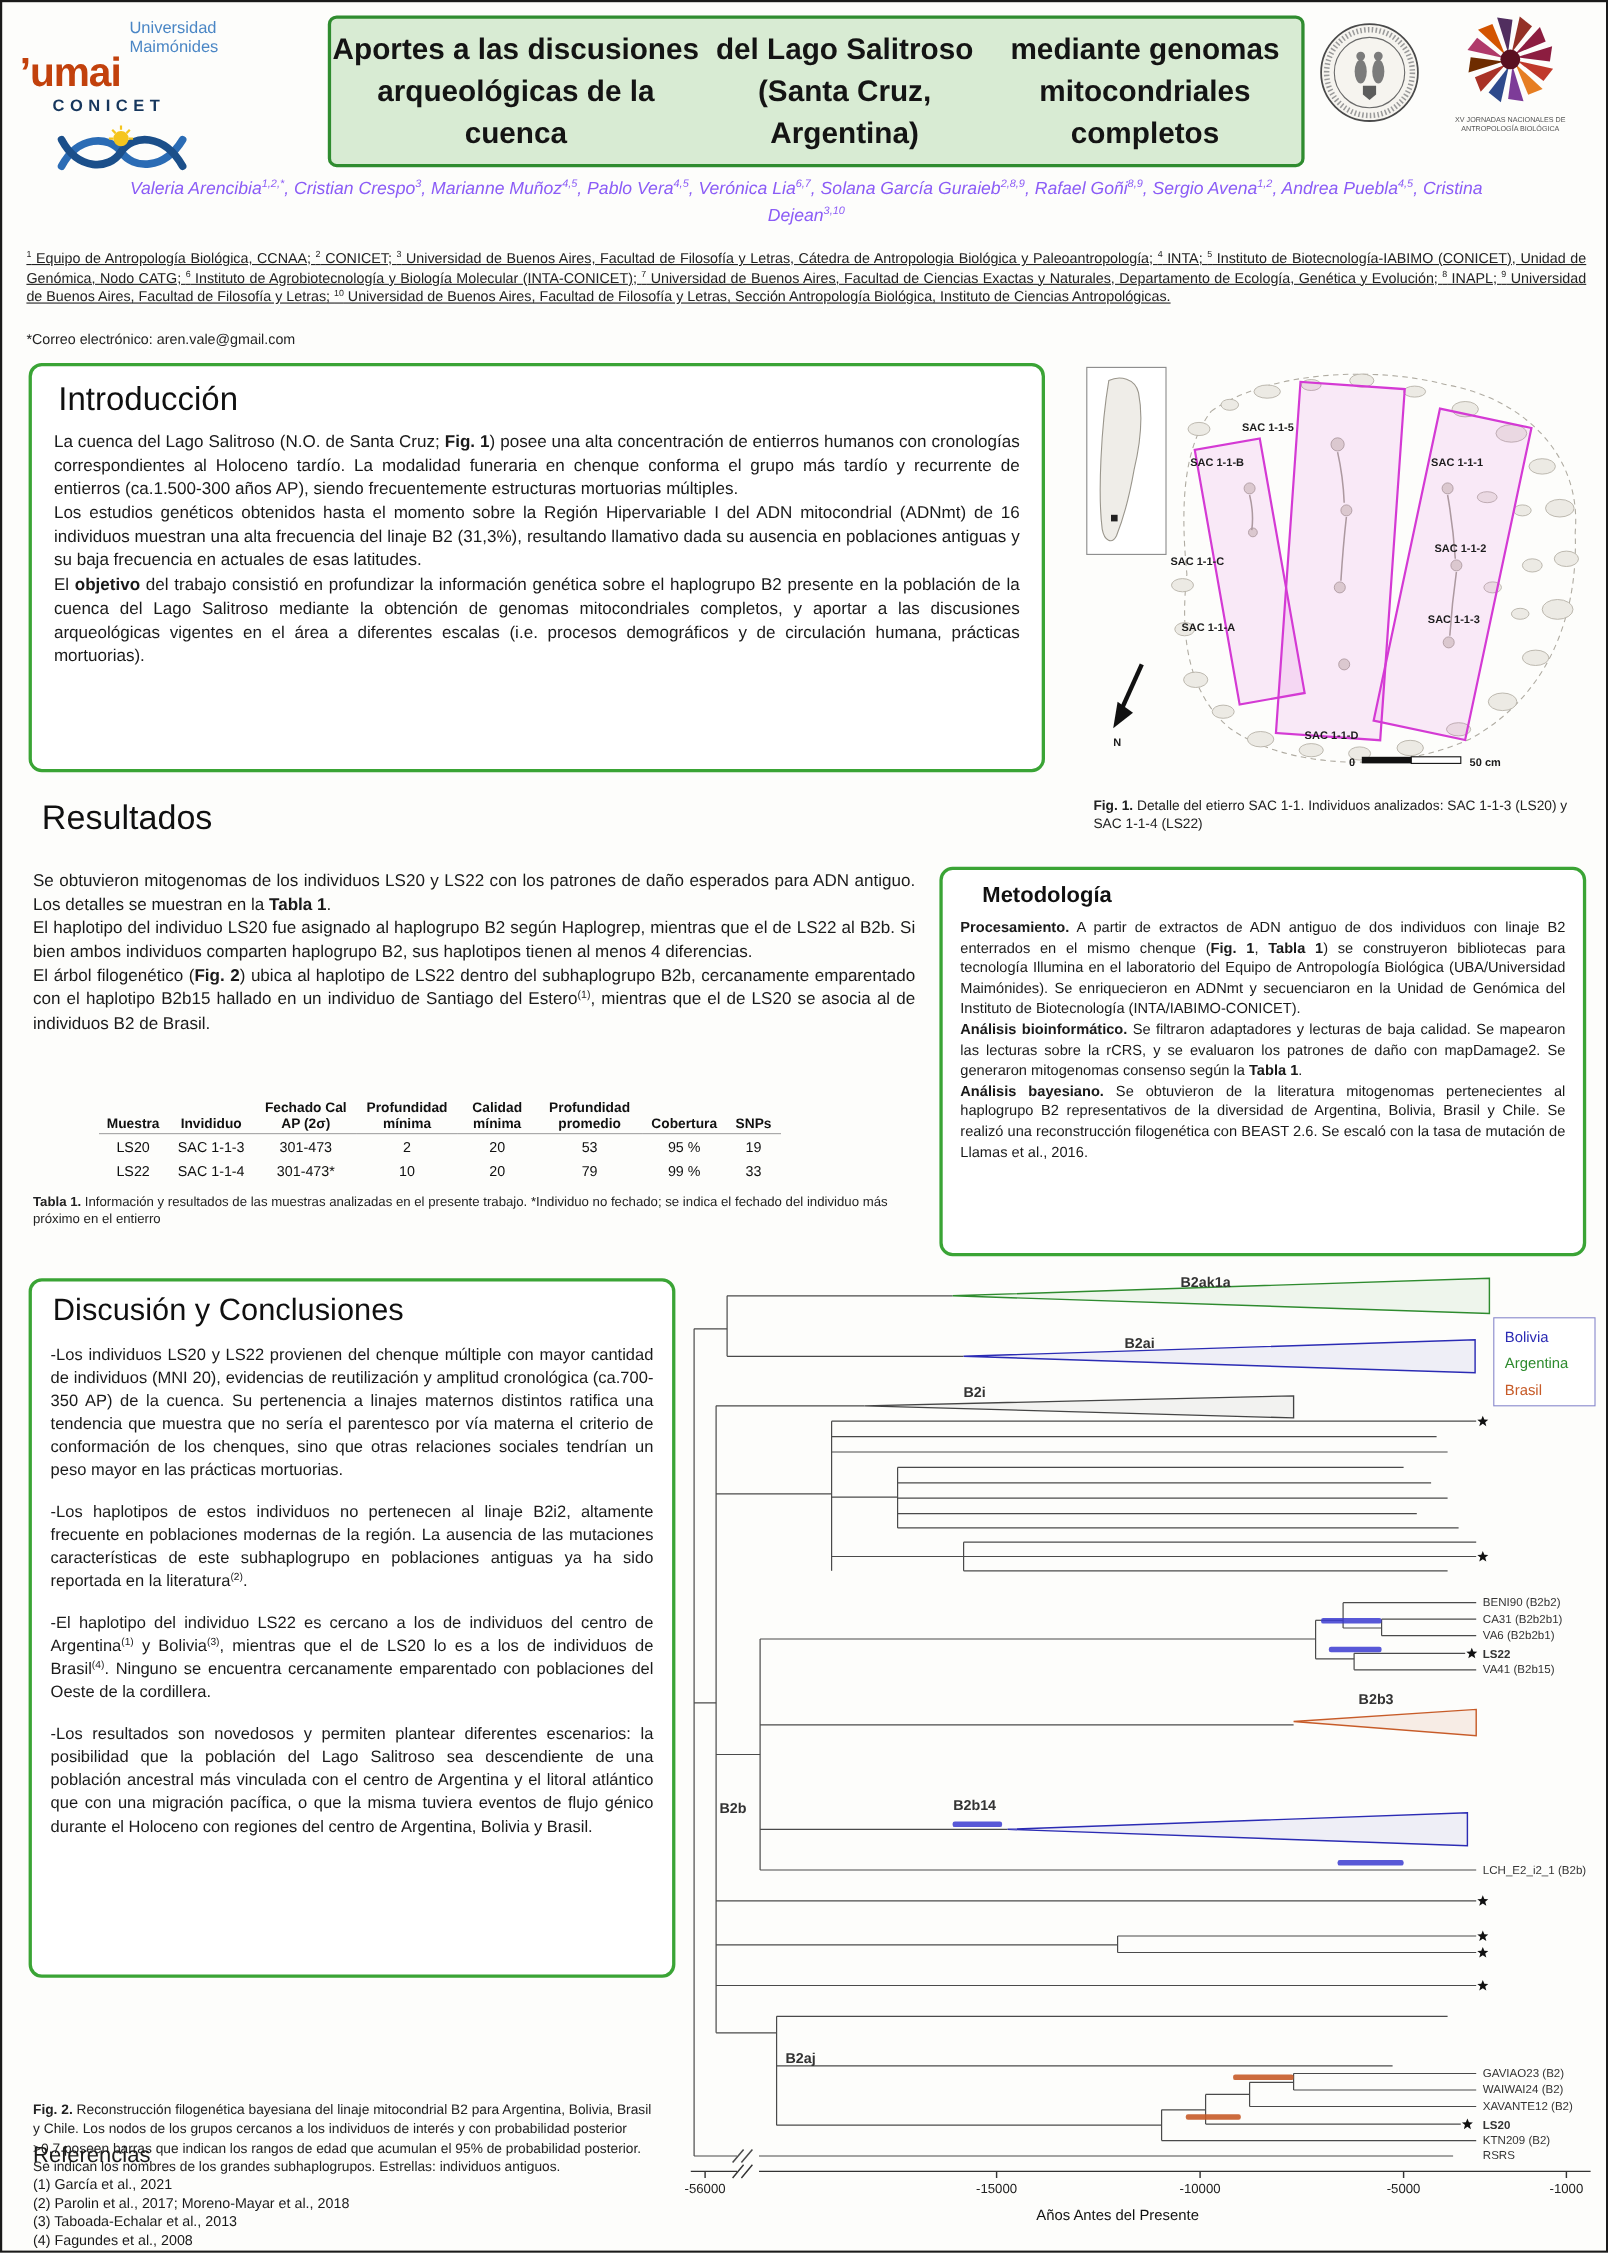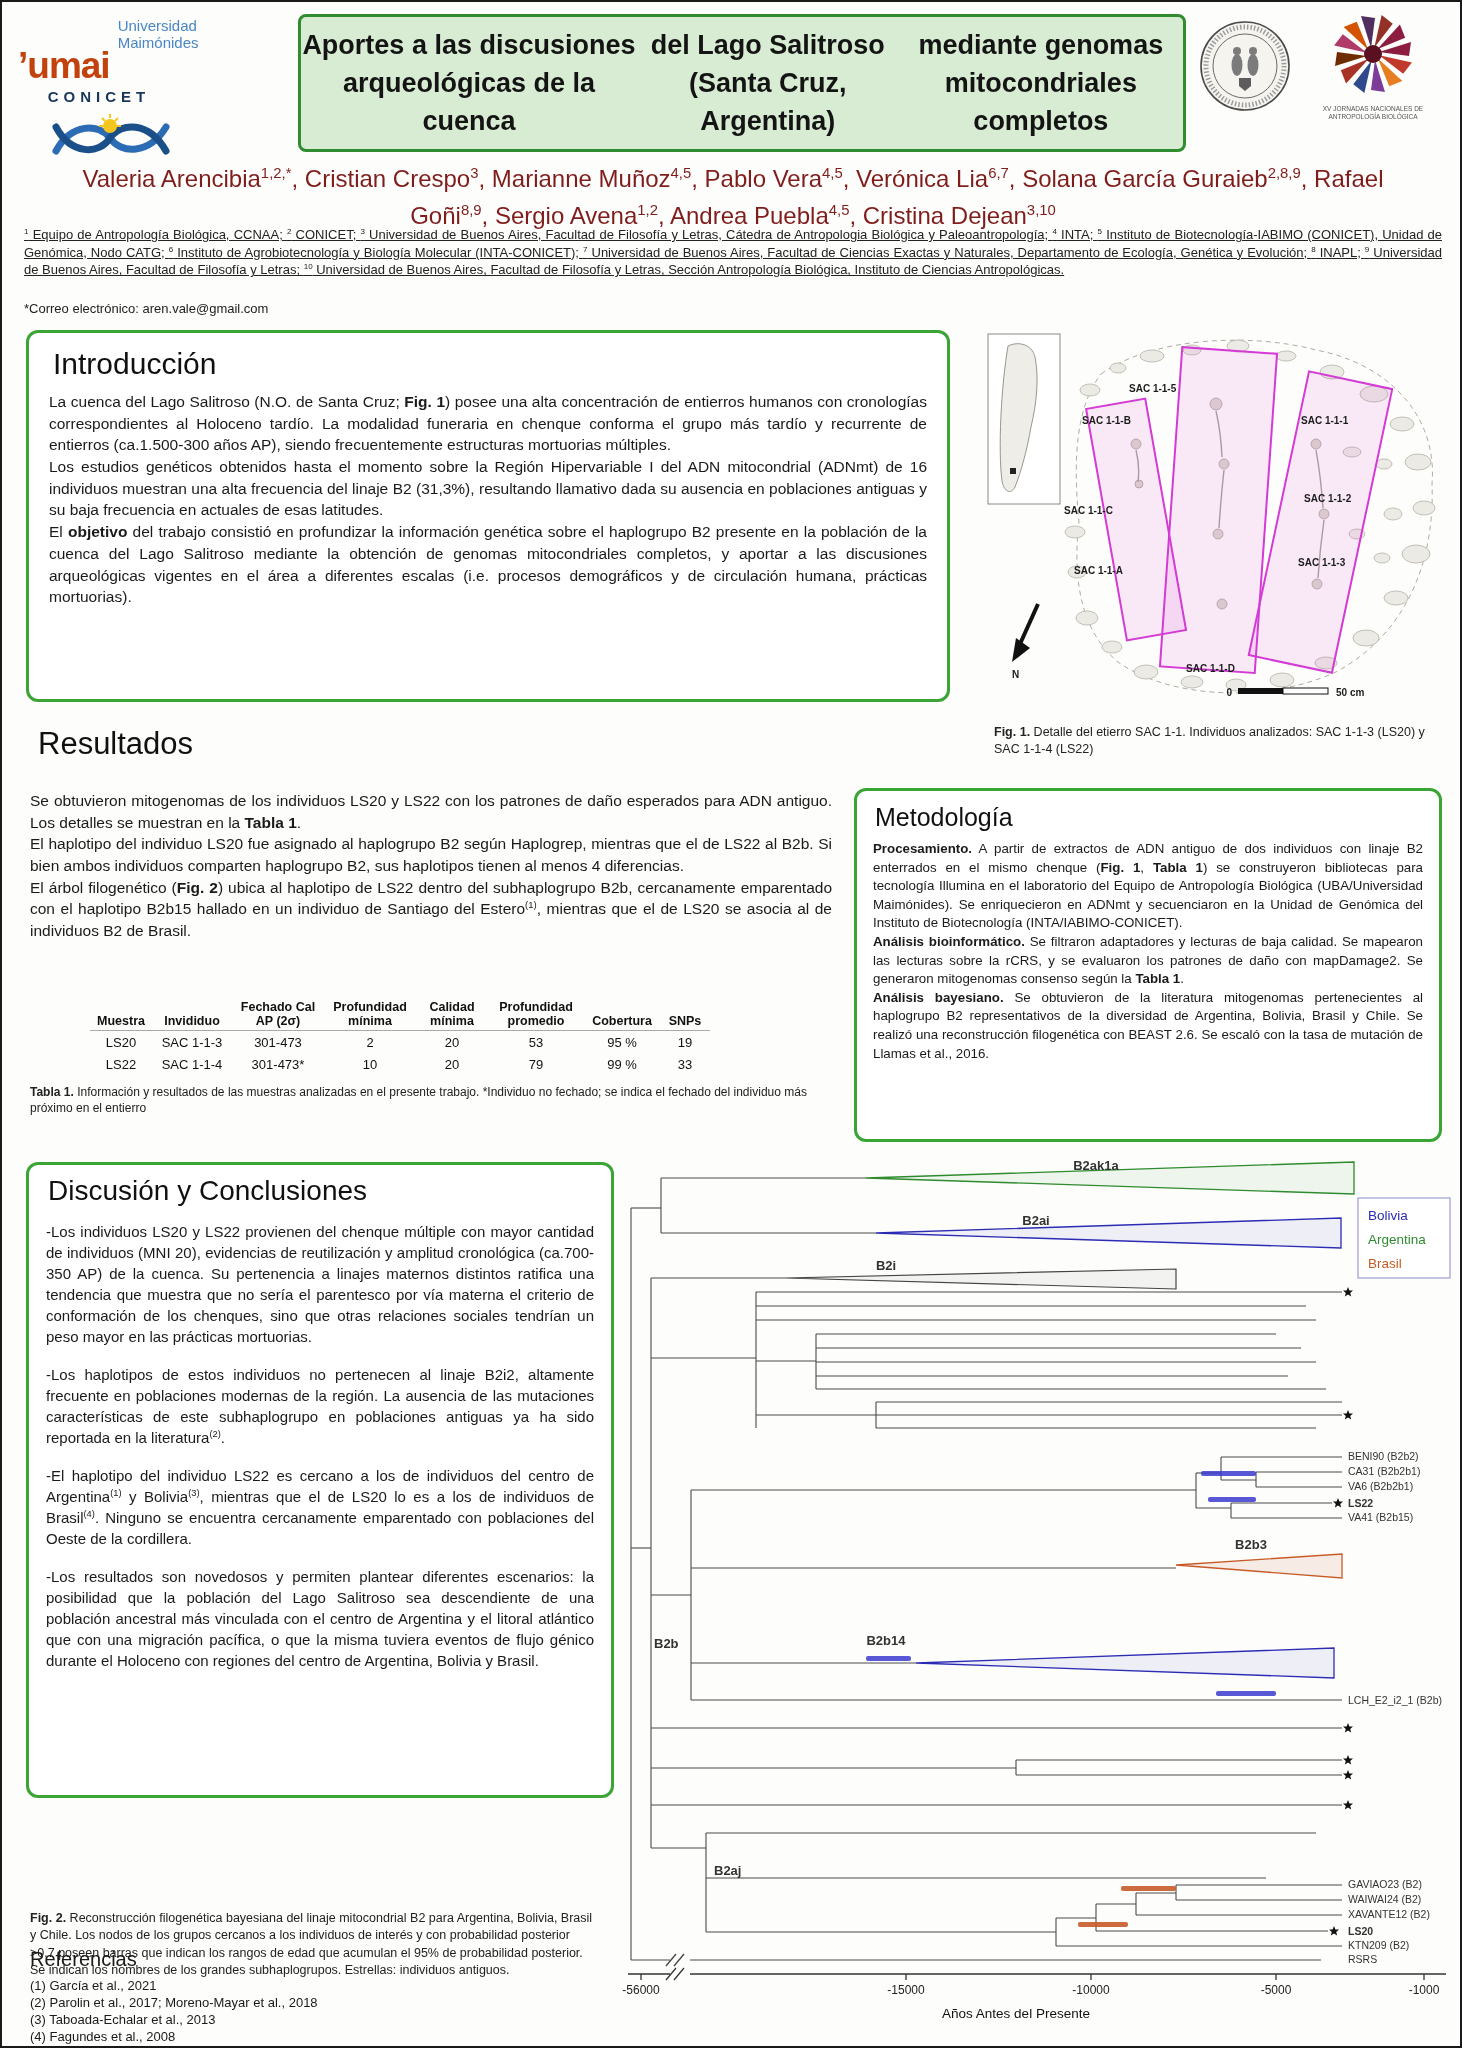--- a/index.html
+++ b/index.html
@@ -24,21 +24,21 @@
   .title-box {
     left:296px; top:12px; width:888px; height:138px;
     background:#d8ebd3; border:3px solid #2f8c2f; border-radius:8px;
     display:flex; flex-direction:row; justify-content:center; align-items:center;
     font-size:27px; font-weight:600; color:#141414; line-height:1.42; text-align:center;
   }
   .uba-seal { left:1197px; top:18px; }
   .jornadas { left:1310px; top:10px; width:122px; text-align:center; }
   .jornadas-caption { font-size:6.5px; color:#555; line-height:1.2; margin-top:1px; }
 
-  .authors { left:80px; top:158px; width:1302px; text-align:center; font-size:24px; line-height:1.55; color:#7f1d1d; }
+  .authors { left:80px; top:158px; width:1302px; text-align:center; font-size:16px; line-height:1.55; color:#8b5cf6;font-style:italic; }
   .affils  { left:22px; top:224px; width:1418px; font-size:13px; line-height:1.36; text-align:justify; color:#222;text-decoration:underline; }
   .email   { left:22px; top:299px; width:700px; font-size:13px; color:#222; }
 
   
   .gbox { position:absolute; border:3px solid #3aa435; border-radius:12px; background:#fff; }
   .section-heading { font-weight:400; color:#101010; }
 
   .intro-box { left:24px; top:328px; width:924px; height:372px; padding:8px 20px 10px 20px; }
   .intro-box h2 { font-size:30px; margin:6px 0 10px 4px; }
   .intro-box p { font-size:15.5px; line-height:1.4; text-align:justify; }
@@ -49,21 +49,21 @@
   .res-heading { left:36px; top:724px; font-size:31px; font-weight:400; }
   .res-text { left:28px; top:788px; width:802px; font-size:15.5px; line-height:1.4; text-align:justify; }
 
   .table1-wrap { left:88px; top:996px; }
   table.table1 { border-collapse:collapse; font-size:13px; color:#111; }
   table.table1 th { font-weight:700; font-size:12.5px; text-align:center; vertical-align:bottom; padding:2px 7px; border-bottom:1px solid #aaa; }
   table.table1 td { text-align:center; padding:4px 7px 3px 7px; }
   .table1-caption { left:28px; top:1082px; width:792px; font-size:12px; line-height:1.35; color:#222; }
 
   .methods-box { left:852px; top:786px; width:588px; height:354px; padding:8px 16px; }
-  .methods-box h2 { font-size:25px; margin:4px 0 8px 2px; }
+  .methods-box h2 { font-size:20px; margin:4px 0 8px 20px;font-weight:bold; }
   .methods-box p { font-size:13.3px; line-height:1.40; text-align:justify; }
 
   .disc-box { left:24px; top:1160px; width:588px; height:636px; padding:4px 17px; }
   .disc-box h2 { font-size:28px; margin:6px 0 14px 2px; }
   .disc-box p { font-size:15px; line-height:1.40; text-align:justify; margin-bottom:17px; }
 
   .fig2-caption { left:28px; top:1908px; width:566px; font-size:12.5px; line-height:1.38; color:#222; }
 
   .refs { left:28px; top:1946px; width:560px; }
   .refs h3 { font-size:20px; font-weight:400; margin-bottom:6px; }

